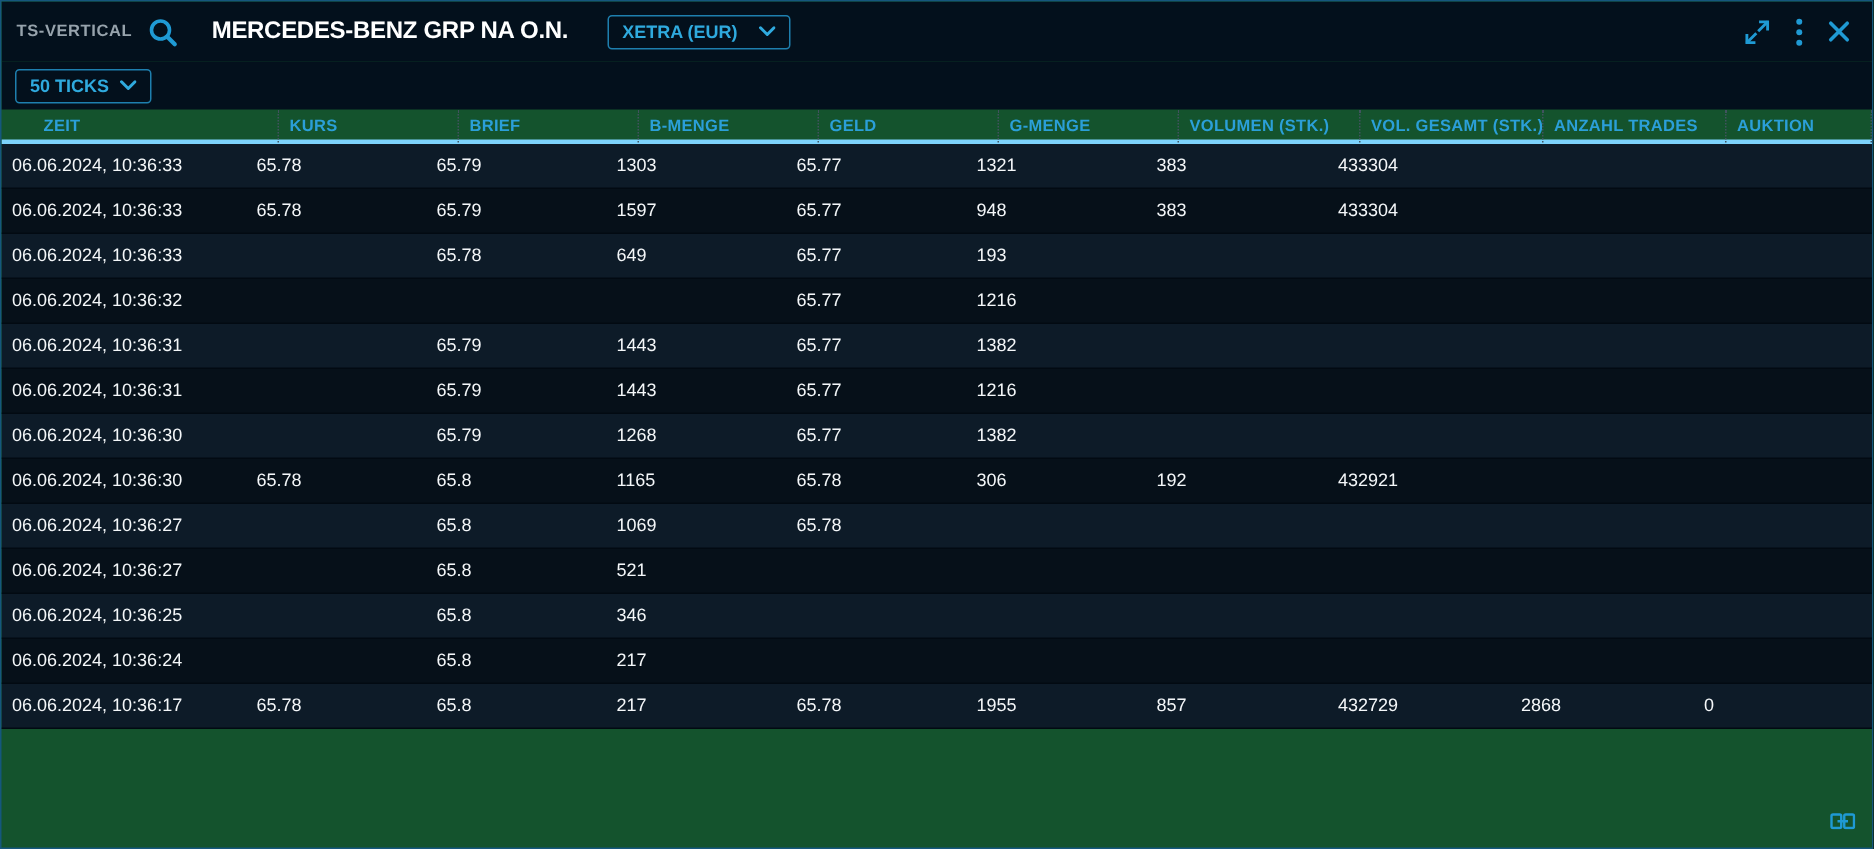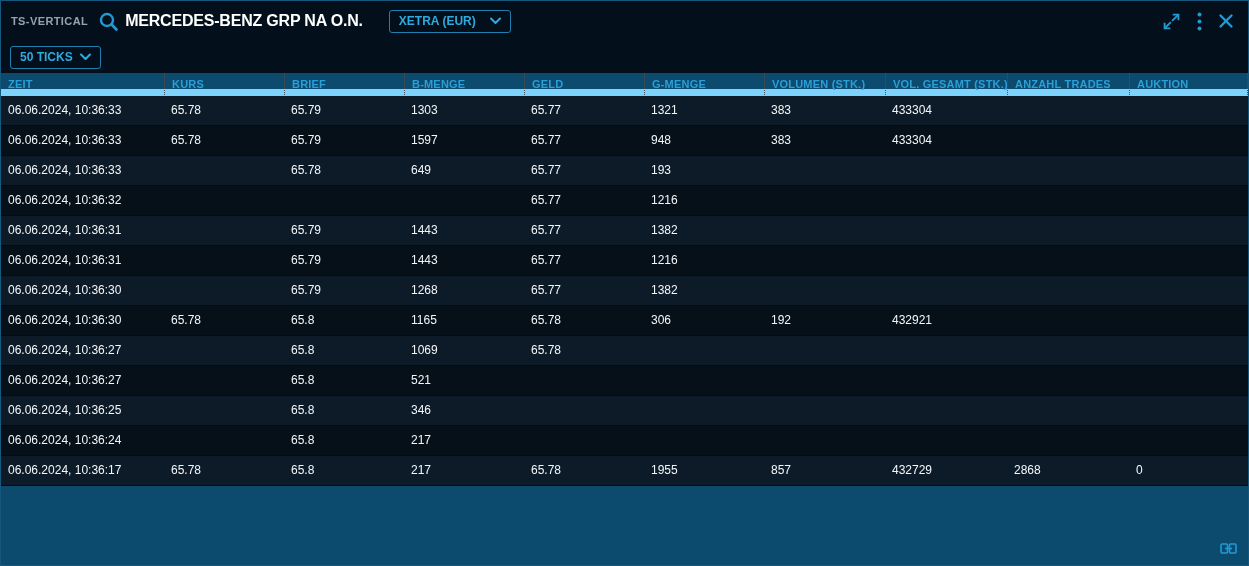--- a/index.html
+++ b/index.html
@@ -1,40 +1,41 @@
 <!DOCTYPE html>
 <html><head>
 <meta charset="utf-8">
 <style>
   * { margin:0; padding:0; box-sizing:border-box; }
   html,body { width:1249px; height:566px; background:#000; }
   body { font-family:"Liberation Sans", sans-serif; }
 
   .window {
     position:relative; width:1249px; height:566px;
-    background:#0c4a6e;
+    background:#14532d;
     border:1px solid #15577d;
     overflow:hidden;
     color:#f2f6f9;
   }
 
   
   .titlebar {
     height:40px; display:flex; align-items:center;
     background:#03101c; padding:0 10px;
   }
   .module-label {
     color:#97a3ac; font-size:11px; font-weight:bold; letter-spacing:.4px;
     margin-right:10px; white-space:nowrap;
   }
   .search-wrap { display:flex; align-items:center; cursor:pointer; }
   .search-wrap svg { display:block; margin-right:6px; }
   .instrument-title {
     color:#ffffff; font-size:16px; font-weight:bold; letter-spacing:-.2px;
     white-space:nowrap;
+    margin-left:16px;
   }
   .select-btn {
     display:flex; align-items:center; gap:7px;
     border:1px solid #1e7fae; border-radius:3px;
     color:#2fا; color:#2faade; font-size:12px; font-weight:bold;
     padding:3px 9px; height:23px; cursor:pointer; background:transparent;
     white-space:nowrap;
   }
   .exchange-select { margin-left:26px;gap:14px; }
   .titlebar-spacer { flex:1; }
@@ -42,21 +43,21 @@
   .tb-icon { cursor:pointer; display:flex; align-items:center; }
 
   
   .ticksbar { height:32px; display:flex; align-items:center; padding:0 9px; background:#03101c; }
 
   
   .grid {
     display:grid;
     grid-template-columns:163px 120px 120px 120px 120px 120px 121px 122px 122px minmax(0,1fr);
   }
-  .thead { height:23px; border-bottom:7px solid #7dd3fc; }
+  .thead { height:23px; border-bottom:3px solid #7dd3fc;padding-left:21px; }
   .th {
     color:#2b9fd8; font-size:11px; font-weight:bold; letter-spacing:.2px;
     padding:5px 0 0 7px; white-space:nowrap; overflow:hidden;
     border-left:1px dotted #41535f; height:22px;
   }
   .th:first-child { border-left:none; }
   .th:last-child { border-right:1px dotted #41535f; }
 
   .row { height:30px; border-bottom:1px solid #020a12; }
   .row:nth-child(odd)  { background:#0d1b28; }

